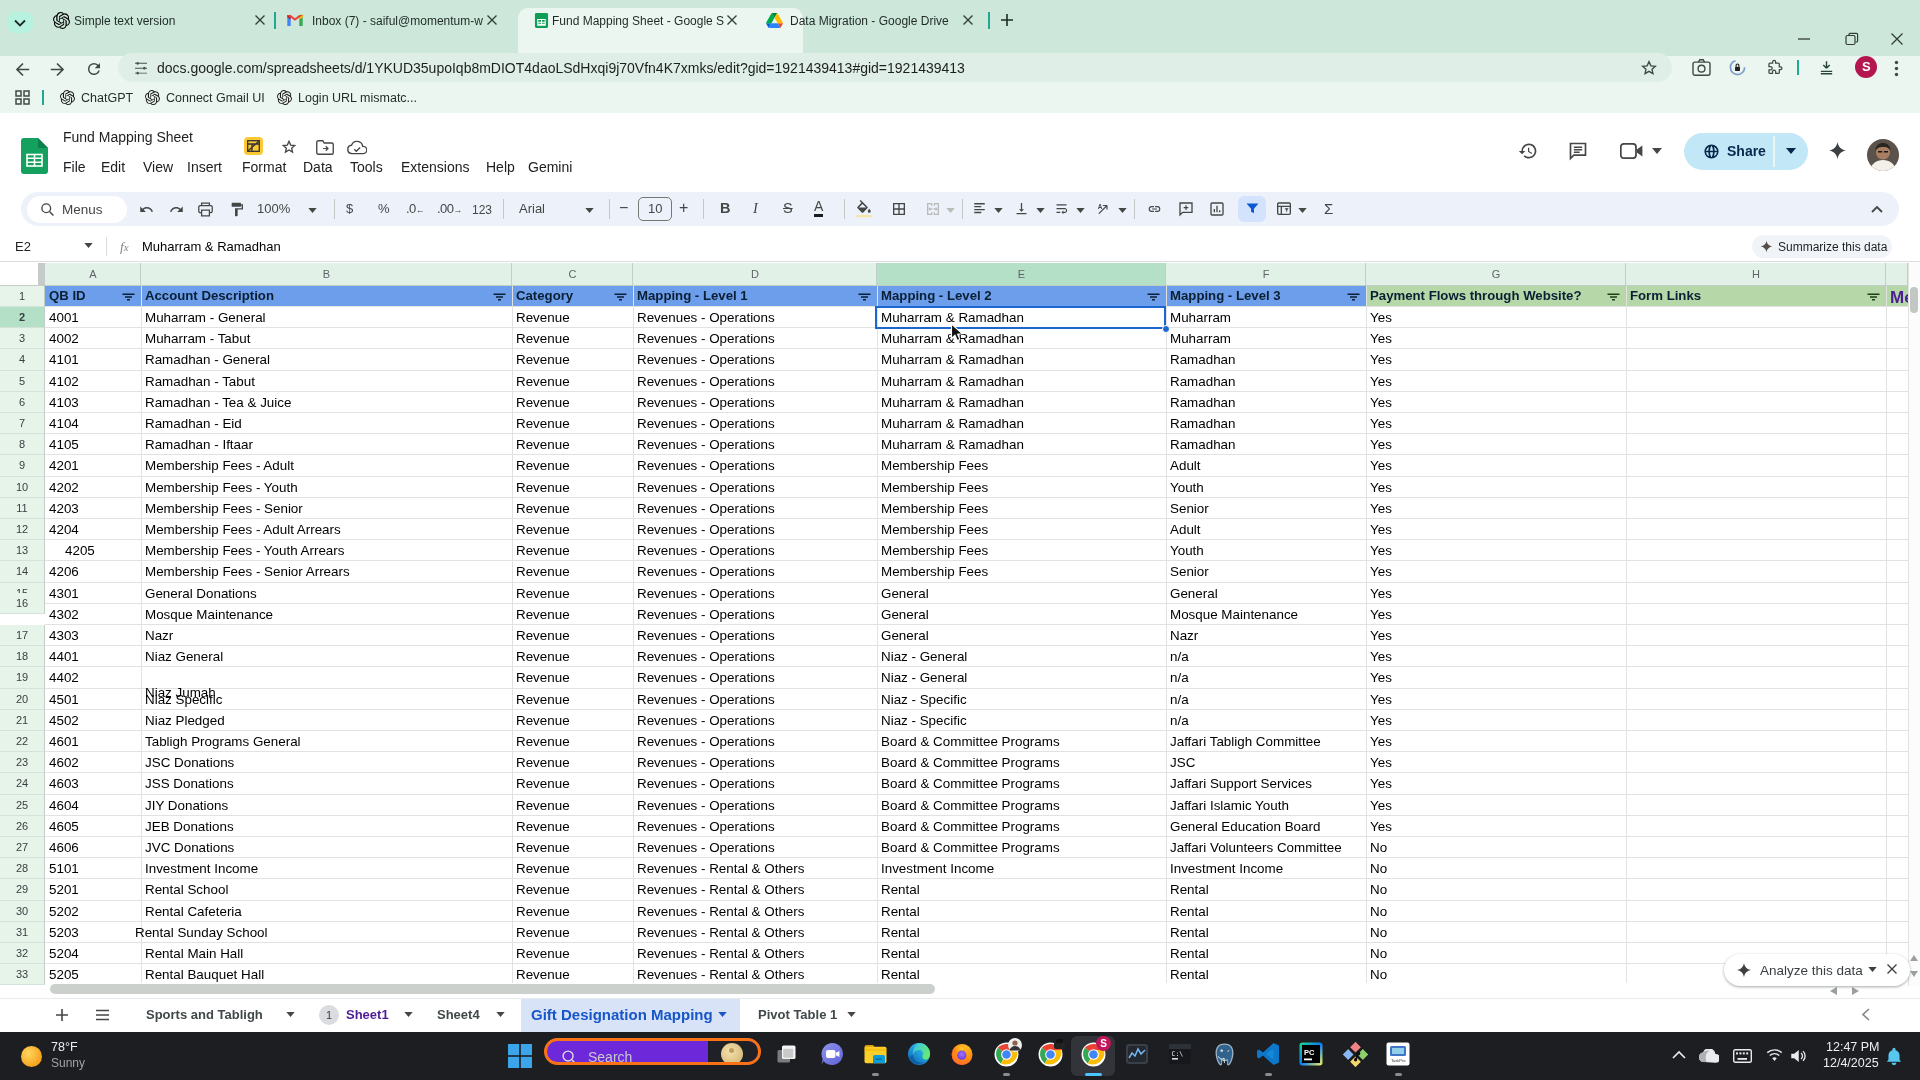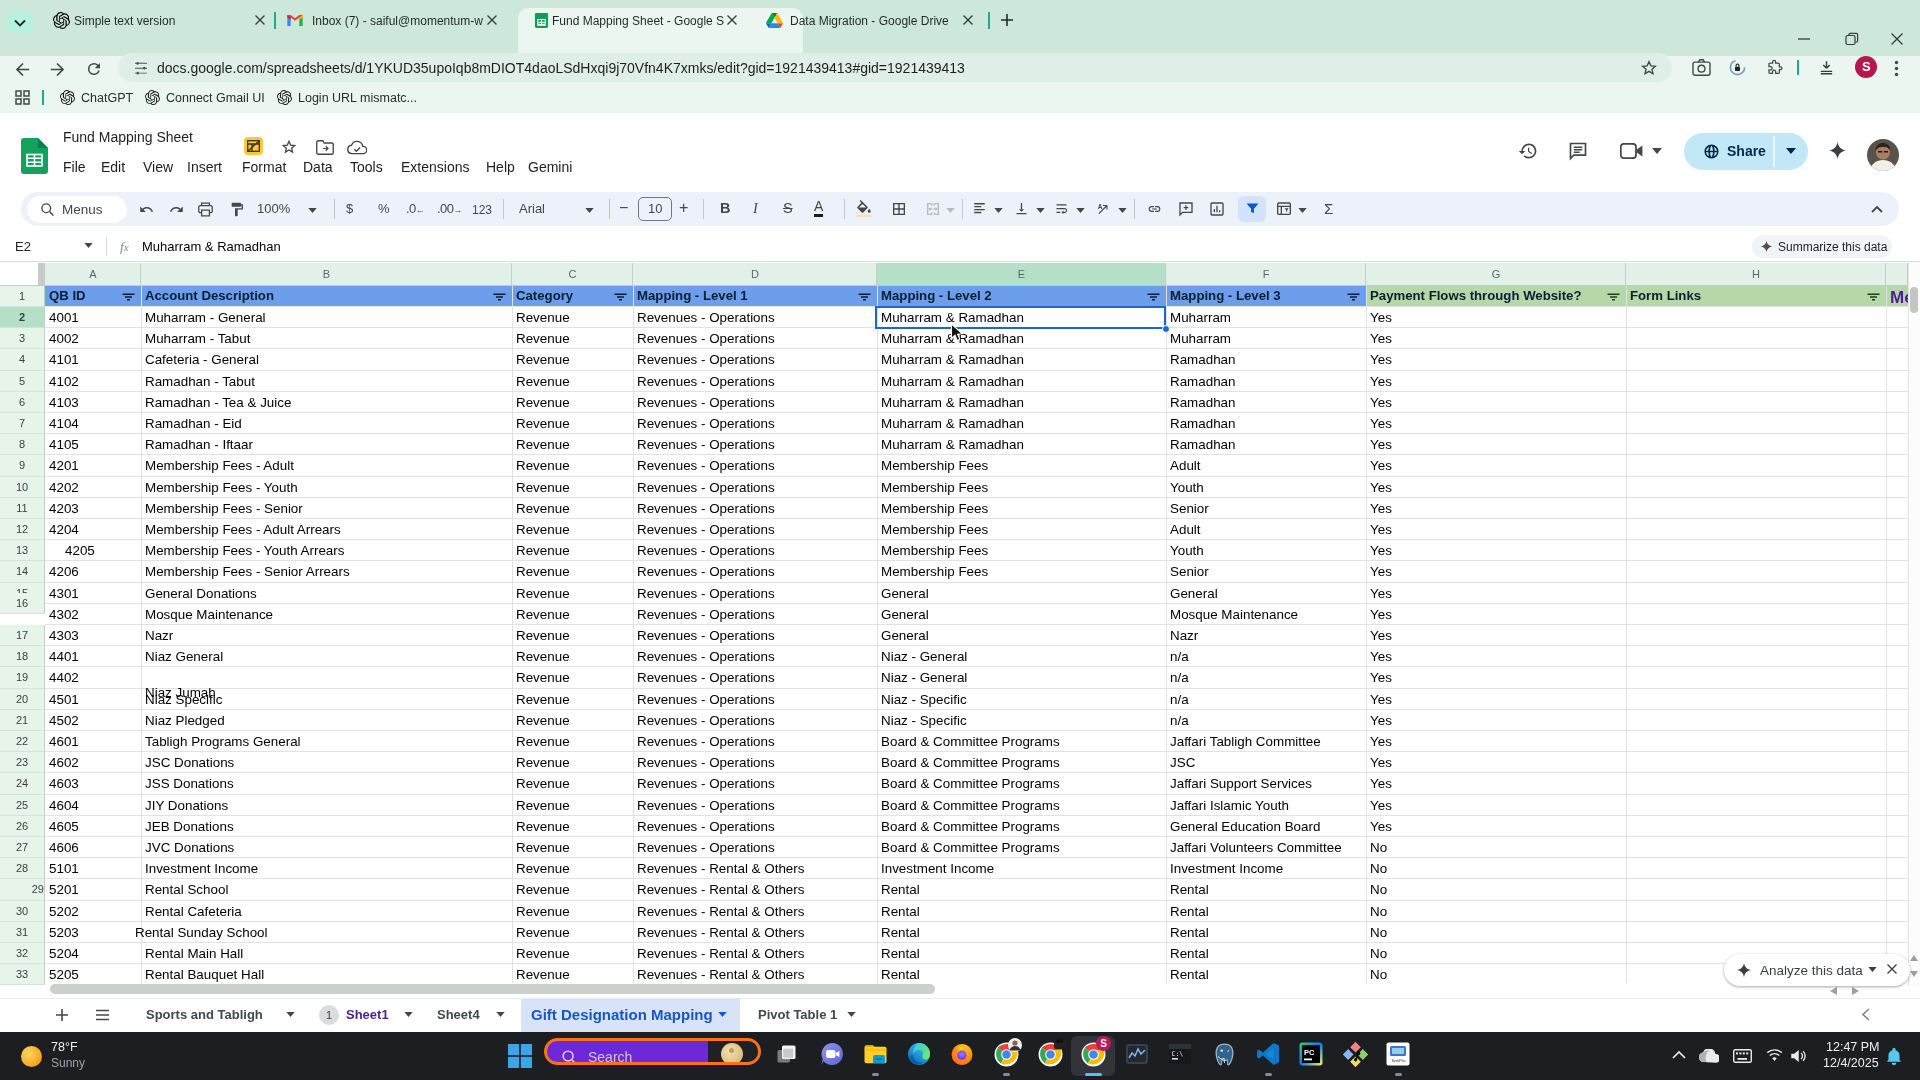--- a/index.html
+++ b/index.html
@@ -439,21 +439,21 @@
 <div class="rowhdr" style="top:667.4px;height:21.2px;line-height:21px;">19</div>
 <div class="rowhdr" style="top:688.6px;height:21.2px;line-height:21px;">20</div>
 <div class="rowhdr" style="top:709.8px;height:21.2px;line-height:21px;">21</div>
 <div class="rowhdr" style="top:731.0px;height:21.2px;line-height:21px;">22</div>
 <div class="rowhdr" style="top:752.2px;height:21.2px;line-height:21px;">23</div>
 <div class="rowhdr" style="top:773.4px;height:21.2px;line-height:21px;">24</div>
 <div class="rowhdr" style="top:794.6px;height:21.2px;line-height:21px;">25</div>
 <div class="rowhdr" style="top:815.8px;height:21.2px;line-height:21px;">26</div>
 <div class="rowhdr" style="top:837.0px;height:21.2px;line-height:21px;">27</div>
 <div class="rowhdr" style="top:858.2px;height:21.2px;line-height:21px;">28</div>
-<div class="rowhdr" style="top:879.4px;height:21.2px;line-height:21px;text-align:right;">29</div>
+<div class="rowhdr" style="top:879.4px;height:21.2px;line-height:21px;">29</div>
 <div class="rowhdr" style="top:900.6px;height:21.2px;line-height:21px;">30</div>
 <div class="rowhdr" style="top:921.8px;height:21.2px;line-height:21px;">31</div>
 <div class="rowhdr" style="top:943.0px;height:21.2px;line-height:21px;">32</div>
 <div class="rowhdr" style="top:964.2px;height:21.2px;line-height:21px;">33</div>
 <div class="vline" style="left:141px;height:700px"></div>
 <div class="vline" style="left:512px;height:700px"></div>
 <div class="vline" style="left:633px;height:700px"></div>
 <div class="vline" style="left:877px;height:700px"></div>
 <div class="vline" style="left:1166px;height:700px"></div>
 <div class="vline" style="left:1366px;height:700px"></div>
@@ -501,21 +501,21 @@
 <div class="cell" style="left:1166px;top:307.0px;width:200px;height:21px">Muharram</div>
 <div class="cell" style="left:1366px;top:307.0px;width:260px;height:21px">Yes</div>
 <div class="cell" style="left:45px;top:328.2px;width:96px;height:21px">4002</div>
 <div class="cell" style="left:141px;top:328.2px;width:371px;height:21px">Muharram - Tabut</div>
 <div class="cell" style="left:512px;top:328.2px;width:121px;height:21px">Revenue</div>
 <div class="cell" style="left:633px;top:328.2px;width:244px;height:21px">Revenues - Operations</div>
 <div class="cell" style="left:877px;top:328.2px;width:289px;height:21px">Muharram &amp; Ramadhan</div>
 <div class="cell" style="left:1166px;top:328.2px;width:200px;height:21px">Muharram</div>
 <div class="cell" style="left:1366px;top:328.2px;width:260px;height:21px">Yes</div>
 <div class="cell" style="left:45px;top:349.4px;width:96px;height:21px">4101</div>
-<div class="cell" style="left:141px;top:349.4px;width:371px;height:21px">Cafeteria - General</div>
+<div class="cell" style="left:141px;top:349.4px;width:371px;height:21px">Ramadhan - General</div>
 <div class="cell" style="left:512px;top:349.4px;width:121px;height:21px">Revenue</div>
 <div class="cell" style="left:633px;top:349.4px;width:244px;height:21px">Revenues - Operations</div>
 <div class="cell" style="left:877px;top:349.4px;width:289px;height:21px">Muharram &amp; Ramadhan</div>
 <div class="cell" style="left:1166px;top:349.4px;width:200px;height:21px">Ramadhan</div>
 <div class="cell" style="left:1366px;top:349.4px;width:260px;height:21px">Yes</div>
 <div class="cell" style="left:45px;top:370.6px;width:96px;height:21px">4102</div>
 <div class="cell" style="left:141px;top:370.6px;width:371px;height:21px">Ramadhan - Tabut</div>
 <div class="cell" style="left:512px;top:370.6px;width:121px;height:21px">Revenue</div>
 <div class="cell" style="left:633px;top:370.6px;width:244px;height:21px">Revenues - Operations</div>
 <div class="cell" style="left:877px;top:370.6px;width:289px;height:21px">Muharram &amp; Ramadhan</div>

